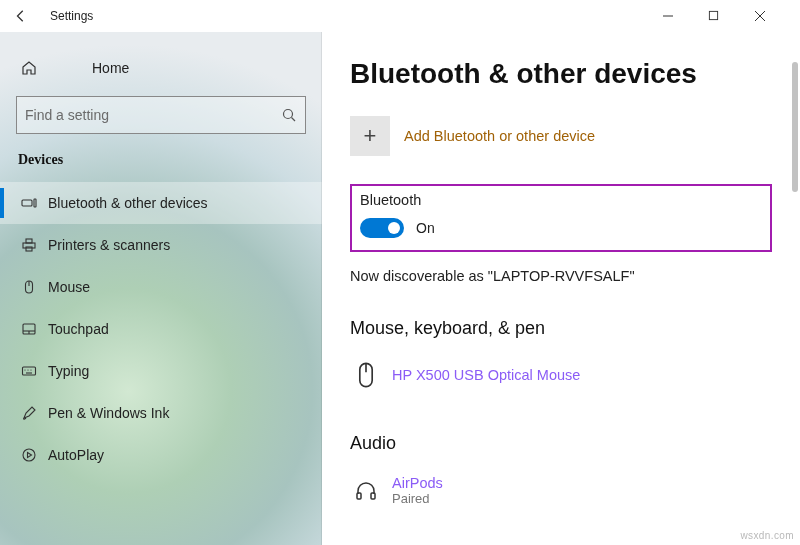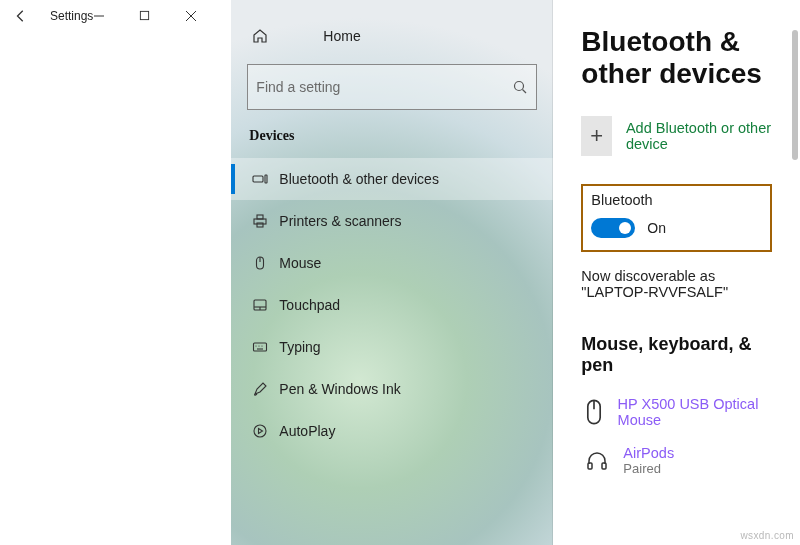--- a/index.html
+++ b/index.html
@@ -1,18 +1,18 @@
 <!DOCTYPE html>
 <html><head>
   <meta charset="utf-8">
   <style>
     * { margin: 0; padding: 0; box-sizing: border-box; font-family: "Segoe UI", -apple-system, sans-serif; }
     body { width: 800px; height: 545px; background: #fff; overflow: hidden; position: relative; }
     
-    .window { display: flex; flex-direction: row; height: 100%; }
+    .window { display: flex; flex-direction: column; height: 100%; }
     
     
     .titlebar { height: 32px; display: flex; align-items: center; }
     .titlebar .back { width: 32px; text-align: center; font-size: 14px; color: #333; padding-left: 14px; cursor: pointer; }
     .titlebar .title { margin-left: 18px; font-size: 12px; color: #222; }
     .titlebar .controls { margin-left: auto; display: flex; }
     .titlebar .controls span { width: 46px; text-align: center; font-size: 14px; color: #333; line-height: 32px; cursor: pointer; }
     
     
     .body { flex: 1; display: flex; min-height: 0; position: relative; }
@@ -23,53 +23,53 @@
       background: radial-gradient(circle at 40% 70%, #d2e8d2 0%, #aecfb5 25%, #a7c4bf 45%, #cddde2 65%, #e8ecef 85%);
       display: flex; flex-direction: column; padding-top: 18px;
       position: relative;
     }
     .sidebar::after { content: ""; position: absolute; right: 0; top: 0; bottom: 0; width: 1px; background: rgba(0,0,0,0.08); }
     
     .home-row { display: flex; align-items: center; height: 36px; padding-left: 18px; color: #222; font-size: 14px; cursor: pointer; gap: 44px; }
     .home-row .icon { width: 22px; display: flex; justify-content: center; }
     .home-row span.label { margin-left: 8px; }
     
-    .search-box { margin: 10px 16px 0 16px; height: 46px; border: 1px solid #888; background: rgba(255,255,255,0.35); display: flex; align-items: center; padding: 0 8px; }
+    .search-box { margin: 10px 16px 0 16px; height: 38px; border: 1px solid #888; background: rgba(255,255,255,0.35); display: flex; align-items: center; padding: 0 8px; }
     .search-box input { flex: 1; border: none; background: transparent; font-size: 14px; outline: none; color: #333; }
     .search-box input::placeholder { color: #6b6b6b; }
     .search-box .icon { color: #555; }
     
     .category { margin: 18px 0 4px 18px; font-size: 14px; font-weight: 600; color: #111; font-family: Liberation Serif, serif; }
     
     .nav { margin-top: 10px; display: flex; flex-direction: column; }
     .nav-item { display: flex; align-items: center; height: 42px; padding-left: 18px; font-size: 14px; color: #222; cursor: pointer; position: relative; }
     .nav-item .icon { width: 22px; display: flex; justify-content: center; color: #333; }
     .nav-item .label { margin-left: 8px; }
     .nav-item.selected { background: rgba(255,255,255,0.35); }
     .nav-item.selected::before { content: ""; position: absolute; left: 0; top: 6px; bottom: 6px; width: 4px; background: #0078d4; }
     
     
     .main { flex: 1; position: relative; overflow: hidden; background: #fff; }
     .main-inner { padding: 26px 28px 0 28px; }
     .page-title { font-size: 28px; font-weight: 600; color: #111; margin-bottom: 24px; }
     
     .add-device { display: flex; align-items: center; height: 44px; cursor: pointer; }
     .plus-box { width: 40px; height: 40px; background: #e5e5e5; display: flex; align-items: center; justify-content: center; font-size: 22px; color: #444; margin-right: 14px; font-weight: 300; }
-    .add-device .label { font-size: 14.5px; color: #15803d; }
-    
-    .bluetooth-group { margin-top: 26px; border: 2px solid #a16207; padding: 6px 8px 12px 8px; }
+    .add-device .label { font-size: 14.5px; color: #a16207; }
+    
+    .bluetooth-group { margin-top: 26px; border: 2px solid #a21caf; padding: 6px 8px 12px 8px; }
     .group-title { font-size: 14.5px; color: #222; }
     .toggle-row { display: flex; align-items: center; margin-top: 10px; }
     .toggle { width: 44px; height: 20px; border-radius: 10px; background: #0078d4; position: relative; cursor: pointer; }
     .toggle .knob { width: 12px; height: 12px; border-radius: 50%; background: #fff; position: absolute; top: 4px; right: 4px; }
     .toggle-label { margin-left: 12px; font-size: 14px; color: #222; }
     
     .discoverable { margin-top: 16px; font-size: 14.5px; color: #222; }
     
-    .section-title { font-size: 18px; font-weight: 700; color: #111; margin-top: 34px; margin-bottom: 12px; }
+    .section-title { font-size: 18px; font-weight: 400; color: #111; margin-top: 34px; margin-bottom: 12px; }
     .device-row { display: flex; align-items: center; height: 48px; }
     .device-row .icon { width: 32px; display: flex; justify-content: center; color: #333; }
     .device-row .text { margin-left: 10px; }
     .device-row .name { font-size: 14.5px; color: #8b5cf6; }
     .device-row .status { font-size: 13px; color: #777; }
     
     .scrollbar { position: absolute; right: 2px; top: 30px; width: 6px; height: 130px; background: #c2c2c2; border-radius: 3px; }
     
     .watermark { position: absolute; right: 6px; bottom: 4px; font-size: 10px; color: #b9b9b9; letter-spacing: 0.4px; }
     
@@ -229,20 +229,21 @@
             <svg width="22" height="28" viewBox="0 0 16 20">
                 <rect x="3.5" y="1.5" width="9" height="17" rx="4.5" stroke="#333" stroke-width="1.2" fill="none"></rect>
                 <line x1="8" y1="1.5" x2="8" y2="8" stroke="#333" stroke-width="1.2"></line>
               </svg>
           </span>
           <div class="text">
             <div class="name">HP X500 USB Optical Mouse</div>
           </div>
         </div>
 
+        <div class="section-title">Audio</div>
         <div class="device-row">
           <span class="icon">
             <svg width="24" height="24" viewBox="0 0 24 24">
                 <path d="M4 16 v-3 a8 8 0 0 1 16 0 v3" stroke="#333" stroke-width="1.5" fill="none"></path>
                 <rect x="3" y="15" width="4" height="6" rx="1" stroke="#333" stroke-width="1.5" fill="none"></rect>
                 <rect x="17" y="15" width="4" height="6" rx="1" stroke="#333" stroke-width="1.5" fill="none"></rect>
               </svg>
           </span>
           <div class="text">
             <div class="name">AirPods</div>

